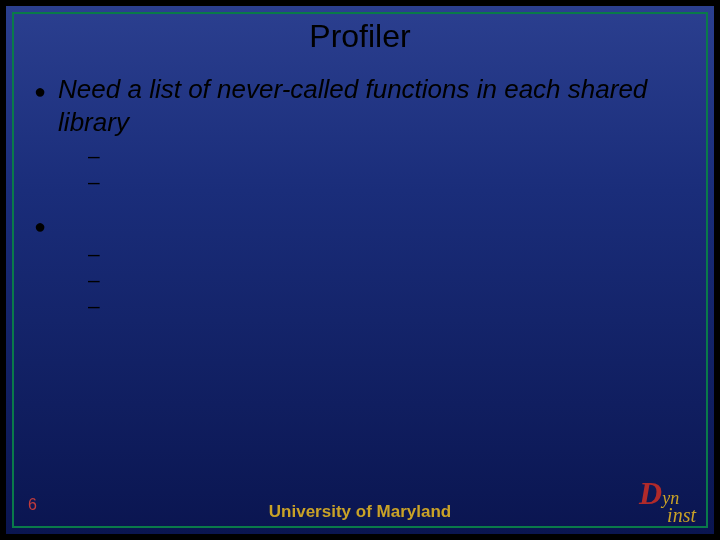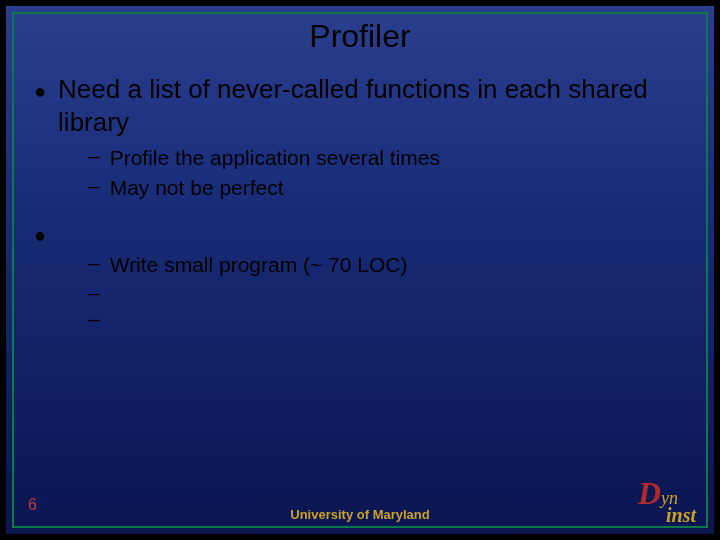--- a/index.html
+++ b/index.html
@@ -37,20 +37,21 @@
     font-size: 20px;
     color: #000;
     margin-right: 12px;
     margin-top: 8px;
     line-height: 1;
   }
   .top-text {
     font-size: 26px;
     color: #000;
     line-height: 1.25;
+    font-style: italic;
   }
   .sub-list {
     padding-left: 54px;
     margin-top: 6px;
     margin-bottom: 14px;
   }
   .sub-item {
     display: flex;
     align-items: flex-start;
     margin-bottom: 2px;
@@ -71,21 +72,21 @@
     bottom: 20px;
     font-size: 16px;
     color: #c33b3b;
     font-family: Arial, sans-serif;
   }
   .footer-center {
     position: absolute;
     left: 0; right: 0;
     bottom: 12px;
     text-align: center;
-    font-size: 13px;
+    font-size: 17px;
     color: #c9a227;
     font-family: Arial, sans-serif;
     font-weight: bold;
   }
   .logo {
     position: absolute;
     right: 18px;
     bottom: 10px;
     font-family: Georgia, "Times New Roman", serif;
     line-height: 0.9;
@@ -104,55 +105,51 @@
     vertical-align: baseline;
   }
   .logo .inst {
     display: block;
     font-size: 20px;
     font-style: italic;
     color: #c9a227;
     text-align: right;
     margin-top: -2px;
     padding-left: 28px;
-    font-weight: bold;
   }
 </style>
 </head>
 <body>
 
 <div class="slide">
   <div class="inner-frame"></div>
 
   <div class="title">Profiler</div>
 
   <div class="content">
 
     <div class="top-item">
       <span class="top-bullet">●</span>
       <span class="top-text">Need a list of never-called functions in each shared library</span>
     </div>
     <div class="sub-list">
       <div class="sub-item">
         <span class="sub-dash">–</span>
-        <span class="sub-text">Profile the application several times</span>
       </div>
       <div class="sub-item">
         <span class="sub-dash">–</span>
-        <span class="sub-text">May not be perfect</span>
       </div>
     </div>
 
     <div class="top-item">
       <span class="top-bullet">●</span>
     </div>
     <div class="sub-list">
       <div class="sub-item">
         <span class="sub-dash">–</span>
-        <span class="sub-text">Write small program (~ 70 LOC)</span>
       </div>
       <div class="sub-item">
         <span class="sub-dash">–</span>
       </div>
       <div class="sub-item">
         <span class="sub-dash">–</span>
       </div>
     </div>
 
   </div>

